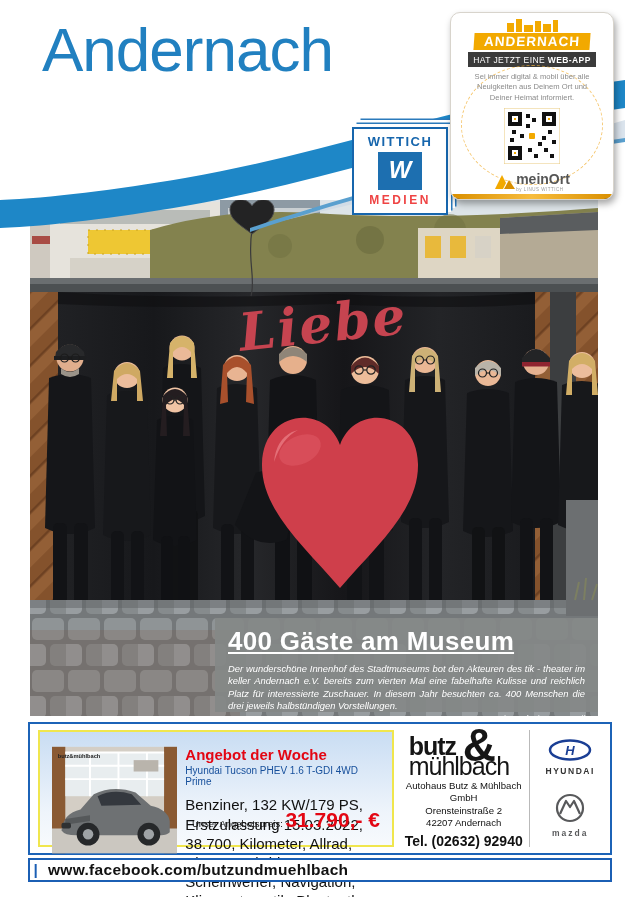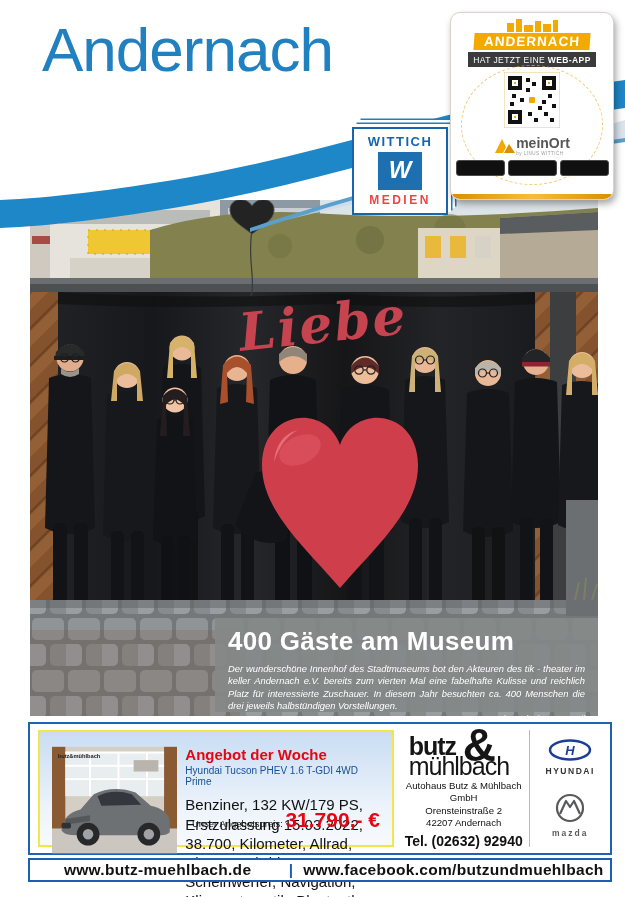--- a/index.html
+++ b/index.html
@@ -52,21 +52,21 @@
   .webad .badge{width:47px;height:14px;background:#101010;border:1px solid #4a4a4a;border-radius:3px;
                 color:#fff;font-size:5.6px;display:flex;align-items:center;justify-content:center;gap:2px;}
   .webad .bar{position:absolute;left:0;right:0;bottom:0;height:5px;
               background:linear-gradient(90deg,#d98f00,#f7bc3d,#d98f00);}
 
   
   .photo{position:absolute;left:30px;top:200px;width:568px;height:516px;z-index:1;}
   .photo svg{position:absolute;left:0;top:0;}
   .banner{position:absolute;left:185px;top:418px;right:0;height:94px;background:rgba(132,136,135,.92);
           color:#fff;padding:8px 13px 5px;box-sizing:border-box;z-index:2;}
-  .banner h2{margin:0 0 6px;font-size:26px;font-weight:bold;letter-spacing:.3px;}
+  .banner h2{margin:0 0 6px;font-size:26px;font-weight:bold;letter-spacing:.3px;text-decoration:underline;}
   .banner .cap{font-size:9.4px;font-style:italic;line-height:1.32;text-align:justify;}
   .banner .more{display:block;text-align:right;font-size:9.4px;font-style:italic;}
 
   
   .carad{position:absolute;left:28px;top:722px;width:584px;height:133px;border:2px solid #1c63b7;
          background:#fff;box-sizing:border-box;display:flex;}
   .offer{position:relative;margin:6px 4px 6px 8px;width:356px;border:2px solid #f0e64d;
          background:linear-gradient(180deg,#c9ddf3,#eef4fb 70%,#f7fafd);box-sizing:border-box;
          display:flex;padding:12px;}
   .offer .cartxt{margin-left:8px;width:205px;position:relative;}
@@ -151,20 +151,21 @@
         <i style="width:6px;height:13px"></i>
         <i style="width:9px;height:7px"></i>
       <i style="width:6px;height:11px"></i>
         <i style="width:8px;height:8px"></i>
         <i style="width:5px;height:12px"></i>
     </div>
     <div><span class="city">ANDERNACH</span></div>
     <div class="claim">
       <span>HAT JETZT EINE </span><b>WEB-APP</b>
     </div>
+    <div class="body">Sei immer digital &amp; mobil über alle Neuigkeiten aus Deinem Ort und Deiner Heimat informiert.</div>
     <svg class="qr" width="56" height="56" viewBox="0 0 56 56">
       <rect width="56" height="56" fill="#fff" stroke="#e9c97d"></rect>
       <g fill="#111">
         <rect x="4" y="4" width="14" height="14"></rect>
           <rect x="38" y="4" width="14" height="14"></rect>
           <rect x="4" y="38" width="14" height="14"></rect>
         <rect x="22" y="6" width="4" height="4"></rect>
           <rect x="28" y="10" width="4" height="4"></rect>
           <rect x="22" y="16" width="4" height="4"></rect>
         <rect x="8" y="22" width="4" height="4"></rect>
@@ -464,18 +465,17 @@
         <svg width="34" height="30" viewBox="0 0 34 30">
           <circle cx="17" cy="15" r="13" fill="none" stroke="#58595b" stroke-width="2.2"></circle>
           <path d="M7,21 L13,8 L17,14 L21,8 L27,21" fill="none" stroke="#58595b" stroke-width="2.2" stroke-linejoin="round"></path>
         </svg>
         <div class="brandlbl mz">mazda</div>
       </div>
     </div>
   </div>
 
   <div class="footer">
-    <div class="cell c1">www.butz-muehlbach.de</div>
     <div class="cell sep">|</div>
     <div class="cell c2">www.facebook.com/butzundmuehlbach</div>
   </div>
 
 </div>
 
 </body></html>

